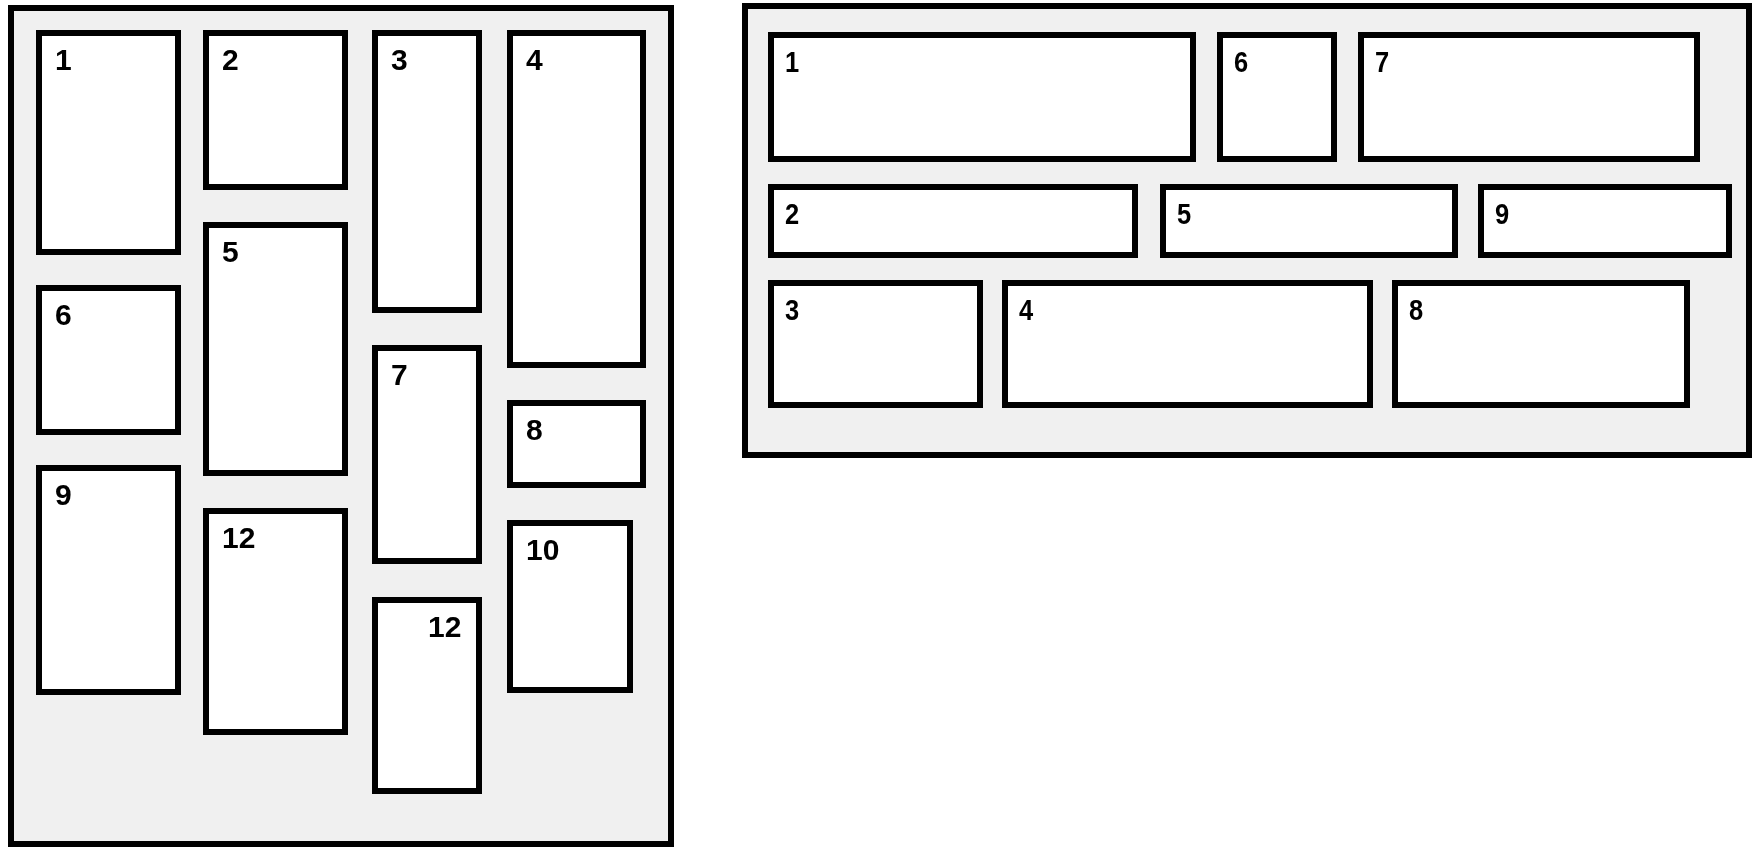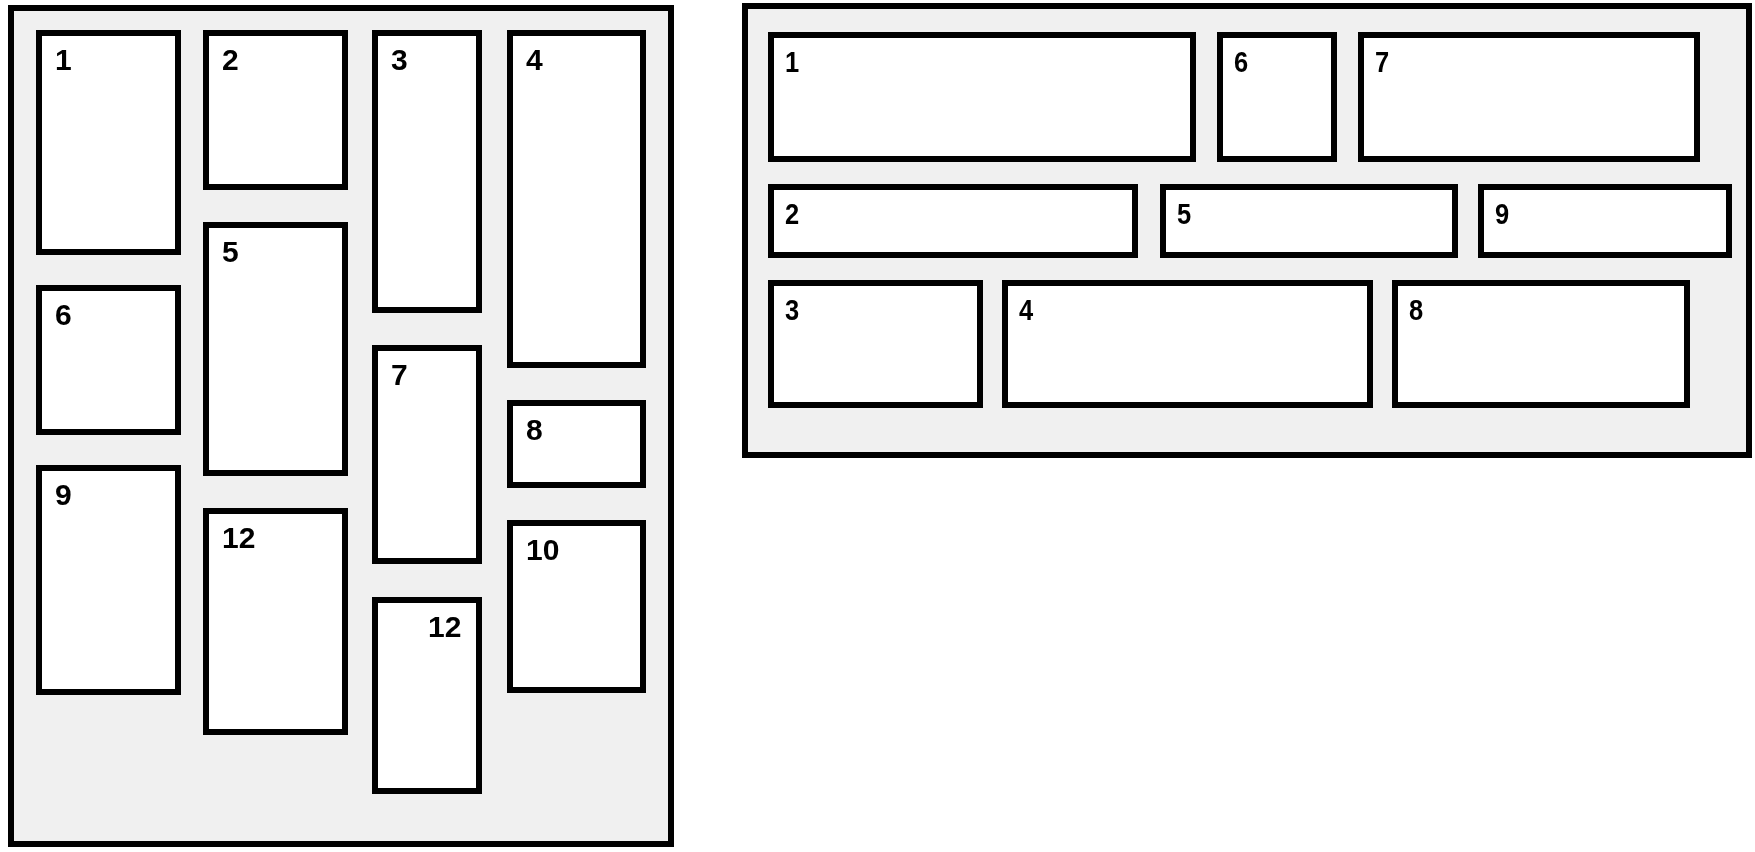--- a/index.html
+++ b/index.html
@@ -49,21 +49,21 @@
   .lb2  { left: 189px; top: 19px;  width: 145px; height: 160px; }
   .lb5  { left: 189px; top: 211px; width: 145px; height: 254px; }
   .lb11 { left: 189px; top: 497px; width: 145px; height: 227px; }
   
   .lb3  { left: 358px; top: 19px;  width: 110px; height: 283px; }
   .lb7  { left: 358px; top: 334px; width: 110px; height: 219px; }
   .lb12 { left: 358px; top: 586px; width: 110px; height: 197px; padding-left: 37px; }
   
   .lb4  { left: 493px; top: 19px;  width: 139px; height: 338px; }
   .lb8  { left: 493px; top: 389px; width: 139px; height: 88px;  }
-  .lb10 { left: 493px; top: 509px; width: 139px; height: 173px; }
+  .lb10 { left: 493px; top: 509px; width: 126px; height: 173px; }
   
   .rb1  { left: 20px;  top: 23px;  width: 428px; height: 130px; }
   .rb6  { left: 469px; top: 23px;  width: 120px; height: 130px; }
   .rb7  { left: 610px; top: 23px;  width: 342px; height: 130px; }
   
   .rb2  { left: 20px;  top: 175px; width: 370px; height: 74px; }
   .rb5  { left: 412px; top: 175px; width: 298px; height: 74px; }
   .rb9  { left: 730px; top: 175px; width: 254px; height: 74px; }
   
   .rb3  { left: 20px;  top: 271px; width: 215px; height: 128px; }

